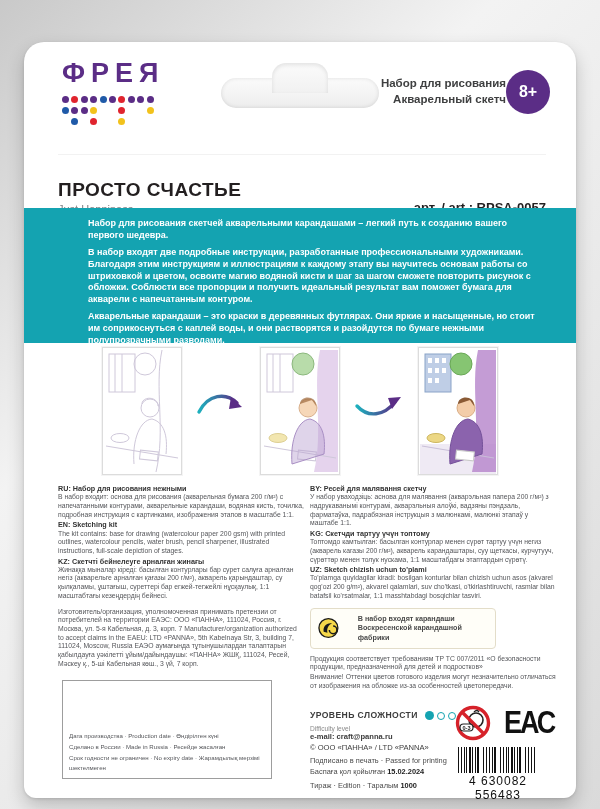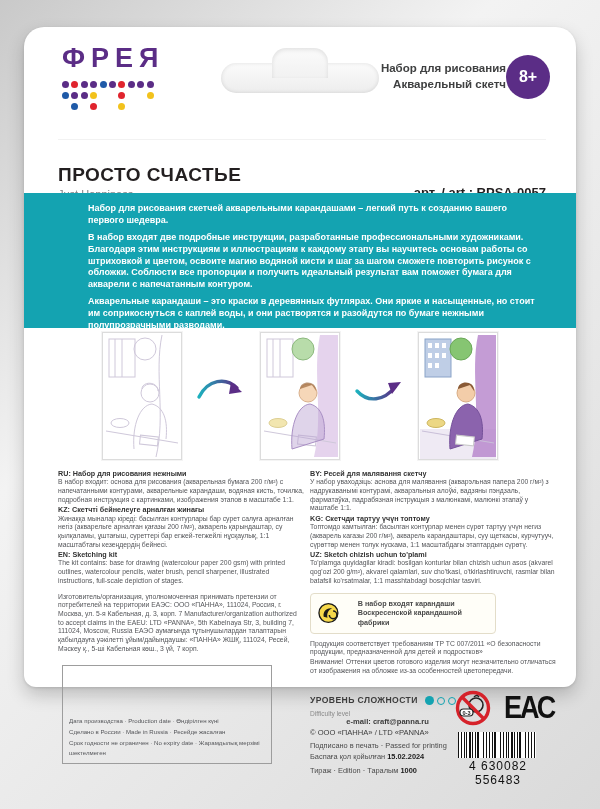--- a/index.html
+++ b/index.html
@@ -2,21 +2,21 @@
 <html><head>
 <meta charset="utf-8">
 <style>
   html,body{margin:0;padding:0;}
   body{
     width:600px;height:809px;position:relative;overflow:hidden;
     font-family:"Liberation Sans",sans-serif;
     background:linear-gradient(135deg,#c9c9c9 0%,#f3f3f3 35%,#e6e6e6 70%,#dadada 100%);
   }
   .card{
-    position:absolute;left:24px;top:27px;width:552px;height:660px;
+    position:absolute;left:24px;top:42px;width:552px;height:756px;
     background:#fff;border-radius:20px 20px 12px 12px;
     box-shadow:0 8px 18px rgba(0,0,0,.20),0 1px 3px rgba(0,0,0,.12);
   }
   
   .brand{position:absolute;left:38px;top:16px;font-size:27px;font-weight:bold;color:#5b2d86;letter-spacing:6px;}
   .dots{position:absolute;left:38px;top:52px;width:130px;}
   .drow{height:11px;display:flex;}
   .dot{width:7px;height:7px;border-radius:50%;margin:2px 2.4px 2px 0;display:inline-block;}
   .p{background:#5b2d86}.r{background:#e0242e}.b{background:#1f5aa8}.y{background:#f2c21c}.s{visibility:hidden;background:#000}
   .hang{position:absolute;left:50%;top:36px;transform:translateX(-50%);width:158px;height:30px;
@@ -55,21 +55,21 @@
     padding:5px 7px;display:flex;align-items:center;gap:19px;width:170px;}
   .badge-txt{font-size:7.2px;font-weight:bold;color:#4a4a4a;line-height:1.35;}
   .note{margin-top:6px;}
   
   .diff{position:absolute;left:286px;top:664px;}
   .diff-row{display:flex;align-items:center;gap:7px;}
   .diff-label{font-size:8.6px;font-weight:800;color:#3c3c3c;letter-spacing:.4px;}
   .ddot{width:9px;height:9px;border-radius:50%;display:inline-block;margin-right:3px;}
   .ddot.f{background:#14a3b1;} .ddot.e{border:1.6px solid #14a3b1;width:6px;height:6px;}
   .diff-sub{font-size:6.6px;color:#8a8a8a;margin-top:1px;}
-  .contact{position:absolute;left:286px;top:690px;font-size:7.6px;color:#3c3c3c;line-height:1.4;text-align:right;}
+  .contact{position:absolute;left:286px;top:690px;font-size:7.6px;color:#3c3c3c;line-height:1.4;}
   .contact .em{font-weight:bold;}
   .printinfo{position:absolute;left:286px;top:714px;font-size:7.4px;color:#4a4a4a;line-height:1.45;}
   .printinfo b{color:#1c1c1c;}
   .edition{margin-top:4px;}
   .ric{position:absolute;}
   .eac{left:480px;top:666px;font-size:27px;font-weight:900;color:#111;letter-spacing:-2px;transform:scaleY(1.15);font-family:"Liberation Sans",sans-serif;}
   .barcode{left:434px;top:705px;width:78px;height:26px;
     background:repeating-linear-gradient(90deg,#111 0 1px,#fff 1px 2.6px,#111 2.6px 4.2px,#fff 4.2px 6px,#111 6px 6.6px,#fff 6.6px 8.4px);}
   .bcnum{left:428px;top:732px;width:92px;text-align:center;font-size:12px;color:#111;letter-spacing:1px;}
 </style>
@@ -217,22 +217,22 @@
         <path d="M38,56 C38,47 55,47 54,58 L50,52 Z" fill="#8a5a35"></path>
         <path d="M30,116 C28,92 36,72 48,71 C60,74 64,88 62,106 Z" fill="#8b63ad" stroke="#75519a"></path>
         <ellipse cx="16" cy="90" rx="9" ry="4.5" fill="#ecd784" stroke="#cdb65f"></ellipse>
         <rect x="36" y="103" width="18" height="9" transform="rotate(6 45 107)" fill="#fff" stroke="#c9c9c9"></rect>
       </svg>
     </div>
   </div>
 
   <div class="col col-l">
     <p class="sec"><b>RU: Набор для рисования нежными</b><span>В набор входит: основа для рисования (акварельная бумага 200 г/м²) с напечатанными контурами, акварельные карандаши, водяная кисть, точилка, подробная инструкция с картинками, изображения этапов в масштабе 1:1.</span></p>
+    <p class="sec"><b>EN: Sketching kit</b><span>The kit contains: base for drawing (watercolour paper 200 gsm) with printed outlines, watercolour pencils, water brush, pencil sharpener, illustrated instructions, full-scale depiction of stages.</span></p>
     <p class="sec"><b>KZ: Скетчті бейнелеуге арналған жинағы</b><span>Жинаққа мыналар кіреді: басылған контурлары бар сурет салуға арналған негіз (акварельге арналған қағазы 200 г/м²), акварель қарындаштар, су қылқаламы, ұштағыш, суреттері бар егжей-тегжейлі нұсқаулық, 1:1 масштабтағы кезеңдердің бейнесі.</span></p>
-    <p class="sec"><b>EN: Sketching kit</b><span>The kit contains: base for drawing (watercolour paper 200 gsm) with printed outlines, watercolour pencils, water brush, pencil sharpener, illustrated instructions, full-scale depiction of stages.</span></p>
     <p class="sec manu">
       <span>Изготовитель/организация, уполномоченная принимать претензии от потребителей на территории ЕАЭС: ООО «ПАННА», 111024, Россия, г. Москва, ул. 5-я Кабельная, д. 3, корп. 7</span>
       <span>Manufacturer/organization authorized to accept claims in the EAEU: LTD «PANNA», 5th Kabelnaya Str, 3, building 7, 111024, Moscow, Russia</span>
       <span>ЕАЭО аумағында тұтынушылардан талаптарын қабылдауға уәкілетті ұйым/дайындаушы: «ПАННА» ЖШҚ, 111024, Ресей, Мәскеу қ., 5-ші Кабельная көш., 3 үй, 7 корп.</span>
     </p>
   </div>
 
   <div class="datebox">
     <div>Дата производства · Production date · Өндірілген күні</div>
     <div>Сделано в России · Made in Russia · Ресейде жасалған</div>

